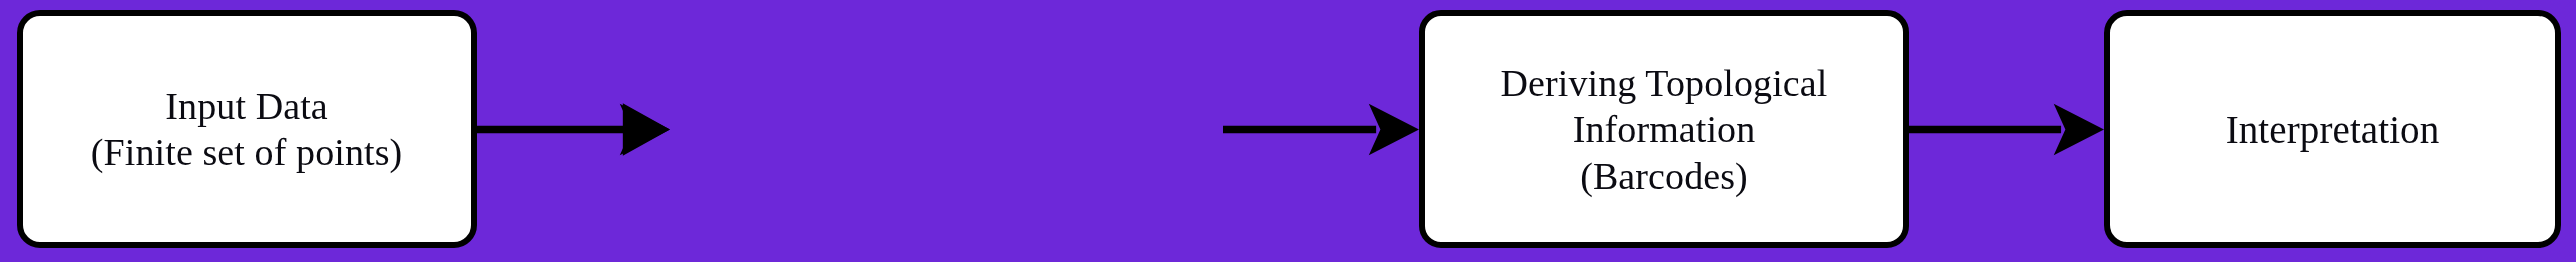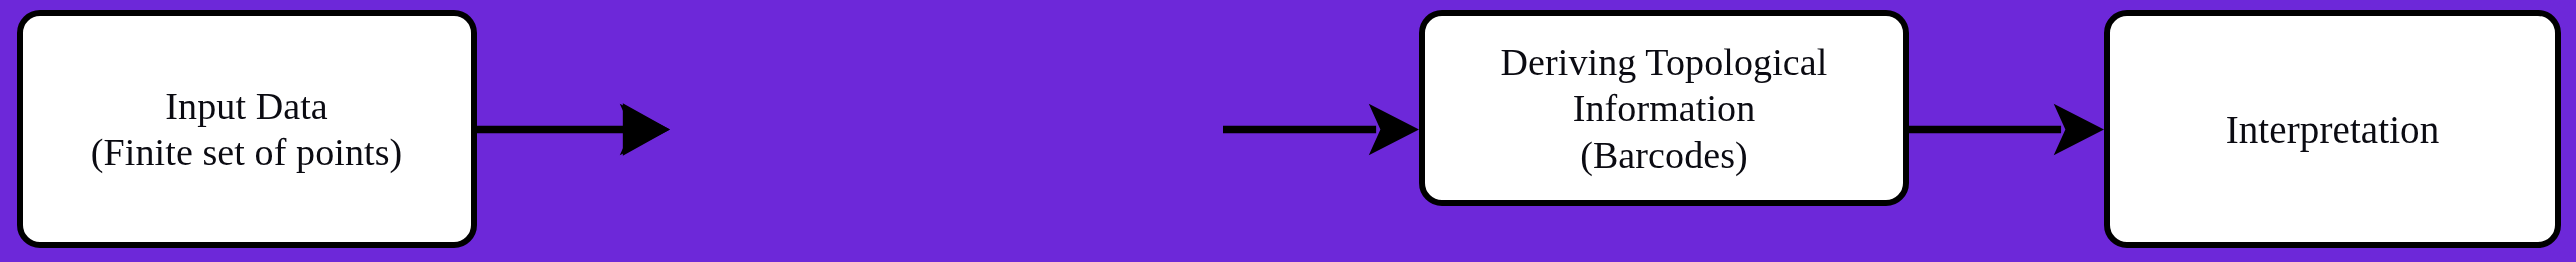--- a/index.html
+++ b/index.html
@@ -72,21 +72,21 @@
   </div>
 
 
   <div class="flow-arrow" id="arrow-1" style="left: 1223px; top: 102px; width: 196px;">
     <svg viewBox="0 0 320 90" preserveAspectRatio="none">
       <path d="M0,39 L250,39 L250,51 L0,51 Z" fill="#000000"></path>
       <path d="M238,3 L320,45 L238,87 L257,45 Z" fill="#000000"></path>
     </svg>
   </div>
 
-  <div class="flow-node" id="node-2" style="left: 1419px; top: 10.4px; width: 490px; height: 196px;">
+  <div class="flow-node" id="node-2" style="left: 1419px; top: 10.4px; width: 490px; height: 238px; border-radius: 22px;">
     <span class="node-label">Deriving Topological
 Information
 (Barcodes)</span>
   </div>
 
   <div class="flow-arrow" id="arrow-2" style="left: 1909px; top: 102px; width: 195px;">
     <svg viewBox="0 0 318 90" preserveAspectRatio="none">
       <path d="M0,39 L248,39 L248,51 L0,51 Z" fill="#000000"></path>
       <path d="M236,3 L318,45 L236,87 L255,45 Z" fill="#000000"></path>
     </svg>

